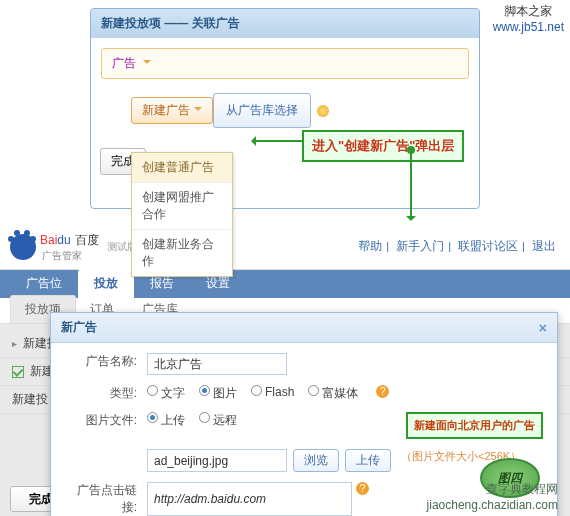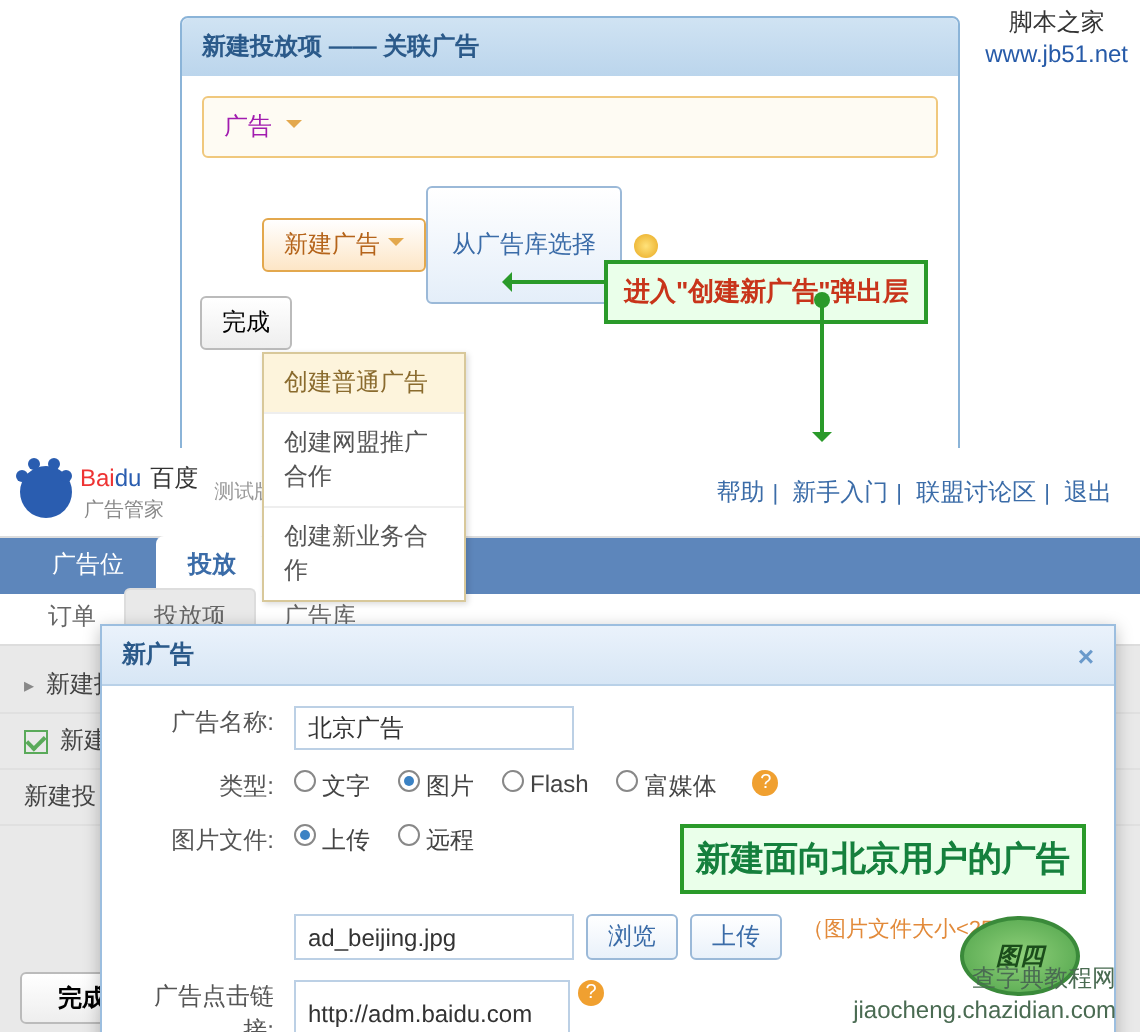--- a/index.html
+++ b/index.html
@@ -4,21 +4,21 @@
 <style>
 *{margin:0;padding:0;box-sizing:border-box;font-family:"Microsoft YaHei",Arial,sans-serif;font-size:12px}
 body{background:#fff;width:570px;height:516px;position:relative;overflow:hidden}
 .top-panel{margin:8px 90px 0;border:1px solid #8bb4d8;border-radius:4px;background:linear-gradient(#e8f1fa,#d6e6f5);overflow:visible}
 .top-header{padding:6px 10px;background:linear-gradient(#d0e3f3,#bbd5ec);color:#2b5a8a;font-weight:bold;border-radius:4px 4px 0 0}
 .top-body{background:#fff;padding:10px;border-radius:0 0 4px 4px}
 .field-box{border:1px solid #f0c87d;background:#fefbf3;border-radius:3px;padding:6px 10px;color:#a21caf;margin-bottom:14px}
 .dd-caret{border:4px solid transparent;border-top-color:#e3a84d;display:inline-block;margin-left:4px;vertical-align:middle}
 .btn-row{display:flex;align-items:center;margin-left:30px;position:relative}
 .btn-orange{background:linear-gradient(#fff,#fde6c6);border:1px solid #e3a84d;border-radius:3px;padding:4px 10px;color:#b5641a;cursor:pointer;display:inline-flex;align-items:center}
-.btn-blue{background:linear-gradient(#fff,#e4eef9);border:1px solid #9bb9d8;border-radius:3px;padding:20px 12px;color:#3b6ca8;cursor:pointer}
+.btn-blue{background:linear-gradient(#fff,#e4eef9);border:1px solid #9bb9d8;border-radius:3px;padding:8px 12px;color:#3b6ca8;cursor:pointer}
 .bulb{width:12px;height:12px;background:radial-gradient(#ffe27a,#e8a820);border-radius:50%;display:inline-block;margin-left:6px}
 .tip-text{color:#999;font-size:11px}
 .dropdown{position:absolute;top:24px;left:30px;width:102px;background:#fff;border:1px solid #d8c89a;box-shadow:1px 1px 3px rgba(0,0,0,0.15);z-index:5}
 .dd-item{padding:6px 10px;color:#555;cursor:pointer;border-bottom:1px solid #eee}
 .dd-item.sel{background:#fdf4dc;color:#8a6b2e}
 .dd-item:last-child{border-bottom:none}
 .btn-done-top{position:absolute;left:100px;top:148px;border:1px solid #bbb;border-radius:3px;background:linear-gradient(#fff,#eee);padding:4px 10px}
 .callout1{position:absolute;left:302px;top:130px;border:2px solid #2a9a2a;background:#eaffea;color:#c8341a;font-weight:bold;padding:5px 8px;font-size:13px}
 .arrow-h{position:absolute;left:254px;top:140px;width:48px;height:2px;background:#2a9a2a}
 .arrow-h:before{content:"";position:absolute;left:-8px;top:-4px;border:5px solid transparent;border-right-color:#2a9a2a}
@@ -57,21 +57,21 @@
 .dlg-body{padding:10px 14px}
 .frow{display:flex;margin-bottom:10px}
 .flabel{width:72px;color:#555;text-align:right;margin-right:10px}
 .tinput{border:1px solid #bcd0e5;padding:3px 6px;width:140px;color:#333}
 .radio{width:11px;height:11px;border:1px solid #888;border-radius:50%;display:inline-block;margin-right:3px;vertical-align:middle;position:relative}
 .radio.on:after{content:"";position:absolute;left:2px;top:2px;width:5px;height:5px;background:#3b82c4;border-radius:50%}
 .rlabel{margin-right:14px;color:#444}
 .q{width:13px;height:13px;border-radius:50%;background:#f0a030;color:#fff;display:inline-flex;align-items:center;justify-content:center;font-size:10px;margin-left:4px}
 .btn-sm{border:1px solid #9bb9d8;background:linear-gradient(#fff,#e9f1fa);border-radius:3px;padding:2px 10px;color:#3b6ca8;cursor:pointer;margin-left:6px}
 .hint{color:#e28a3a;font-size:11px;margin-left:10px}
-.callout2{border:2px solid #2a9a2a;background:#eaffea;color:#15803d;font-weight:bold;padding:4px 6px;font-size:17px;margin-left:auto}
+.callout2{border:2px solid #2a9a2a;background:#eaffea;color:#c2410c;font-weight:bold;padding:4px 6px;font-size:11px;margin-left:auto}
 .btn-done{border:1px solid #bbb;border-radius:3px;background:linear-gradient(#fff,#eee);padding:5px 18px;cursor:pointer;font-weight:bold}
 .footer-wm{position:absolute;right:12px;bottom:4px;text-align:right;color:#4a6b52;font-size:11px;z-index:30}
 .tuwang{position:absolute;right:30px;bottom:18px;width:60px;height:40px;border:2px solid #3a8a3a;border-radius:50%;background:radial-gradient(#8fd07a,#4fa34a);display:flex;align-items:center;justify-content:center;color:#1b4d1b;font-style:italic;font-weight:bold;z-index:25}
 </style>
 </head>
 <body>
 
 <div class="watermark">
   <div>脚本之家</div>
   <div class="u">www.jb51.net</div>
@@ -124,22 +124,22 @@
       <span>退出</span>
     </div>
   </div>
   <div class="navbar">
     <div class="navtab">广告位</div>
     <div class="navtab active">投放</div>
     <div class="navtab">报告</div>
     <div class="navtab">设置</div>
   </div>
   <div class="subnav">
+    <div class="subtab active">投放项</div>
     <div class="subtab">订单</div>
-    <div class="subtab active">投放项</div>
     <div class="subtab">广告库</div>
   </div>
   <div class="side-rows">
     <div class="s-row">
         <span class="exp">▸</span>
         <span>新建投</span>
       </div>
     <div class="s-row">
         <span class="chk"></span>
         <span>新建</span>
@@ -183,21 +183,21 @@
     </div>
     <div class="frow">
       <div class="flabel"></div>
       <input class="tinput" value="ad_beijing.jpg" style="">
       <span class="btn-sm">浏览</span>
       <span class="btn-sm">上传</span>
       <span class="hint">（图片文件大小&lt;256K）</span>
     </div>
     <div class="frow">
       <div class="flabel">广告点击链接:</div>
-      <input class="tinput" style="width: 138px;" value="http://adm.baidu.com">
+      <input class="tinput" style="width: 205px; font-style: italic;" value="http://adm.baidu.com">
       <span class="q">?</span>
     </div>
 
   </div>
 
 </div>
 
 <div class="tuwang">图四</div>
 <div class="footer-wm">
   <div>查字典教程网</div>

